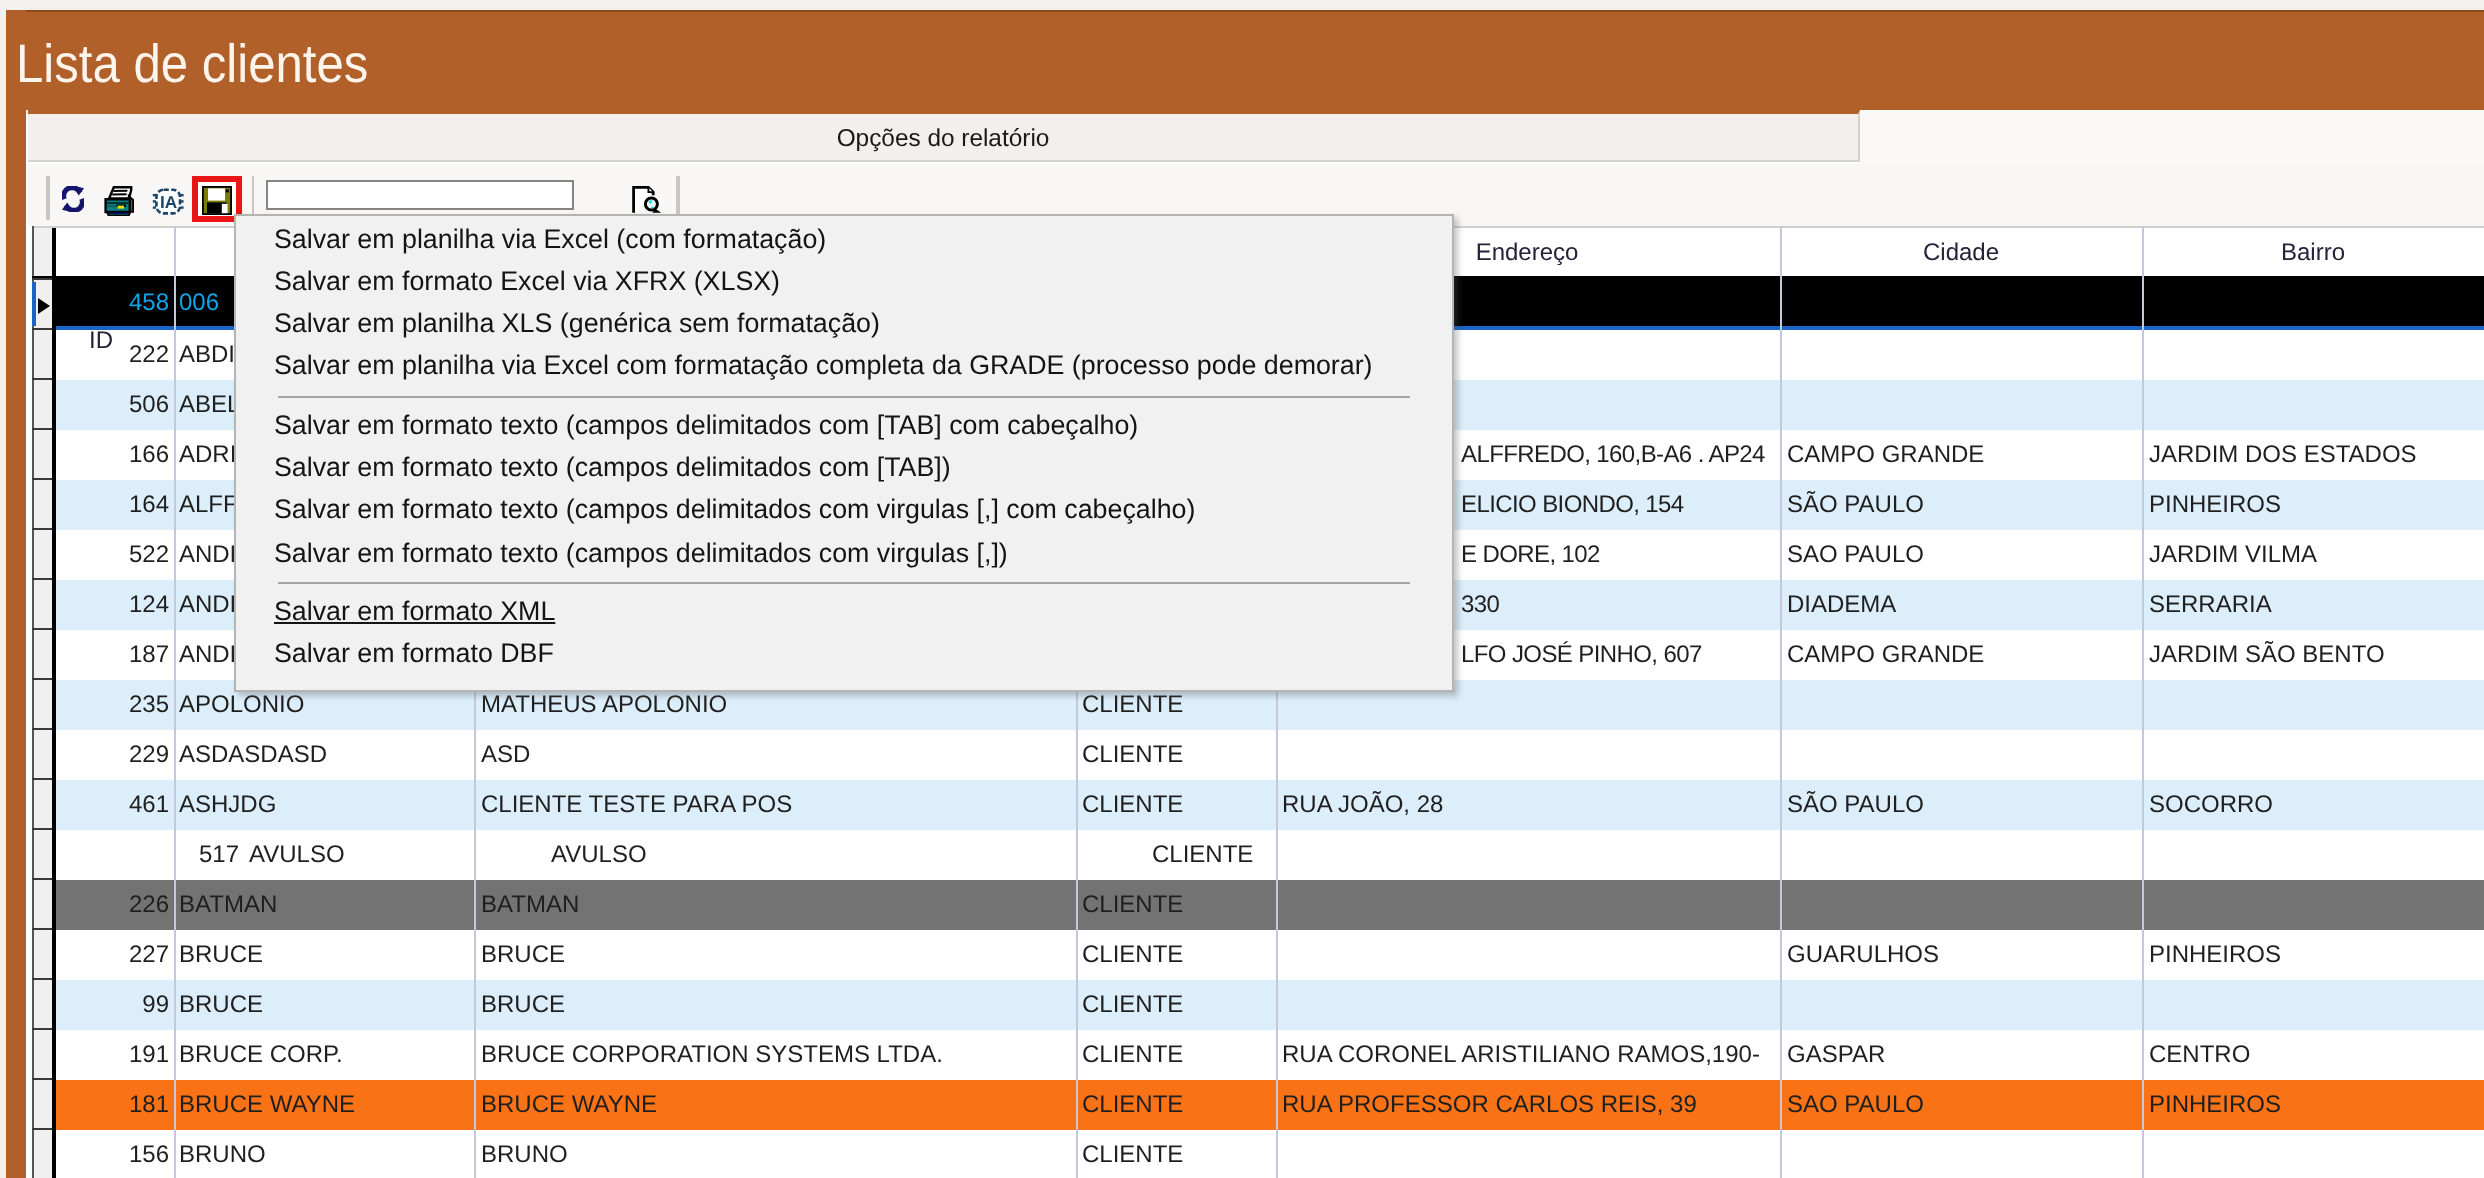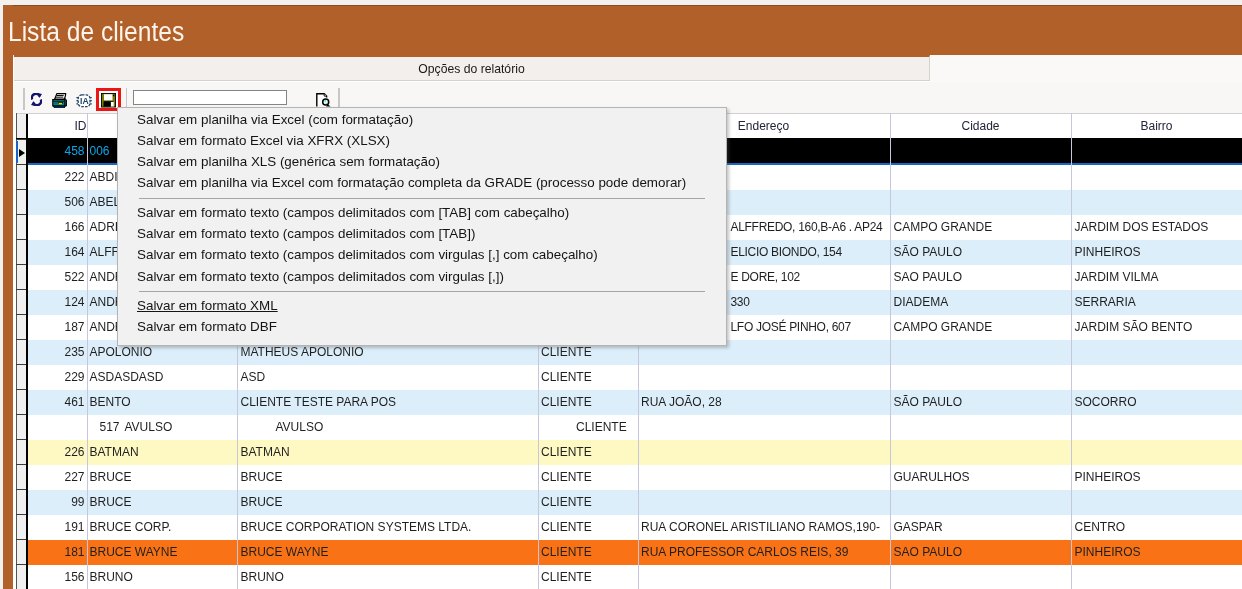--- a/index.html
+++ b/index.html
@@ -122,21 +122,21 @@
     <path d="M8.2 7.6 A 2 2 0 0 1 10.4 7.4 L9 9.2 Z" fill="#19e0e0"></path>
     <path d="M9.3 10.9 L10.5 10 L10.8 11.2 Z" fill="#19e0e0"></path>
     <path d="M11.6 11.2 L14.6 13.4 L10.2 13.4 Z" fill="#000"></path>
   </svg>
 
   <div class="abs" id="gridTopBorder"></div>
   <div class="abs" id="gridLeftBorder"></div>
   <div class="abs" id="selCol"></div>
   <div class="abs" id="selDivider"></div>
   <div class="abs" id="gridHeader"></div>
-  <div class="abs hdr" style="left:44px;width:73px;">ID</div>
+  <div class="abs hdr" style="left:14px;width:73px;margin-top:44px;">ID</div>
   <div class="abs hdr" style="left:637.5px;width:252px;">Endereço</div>
   <div class="abs hdr" style="left:890px;width:181px;">Cidade</div>
   <div class="abs hdr" style="left:1071px;width:171px;">Bairro</div>
   <div class="abs" id="hdrLine"></div>
 
   <div class="abs row" style="top:164.5px;">
     <span class="cell cid">222</span>
     <span class="cell cnome">ABDIAS</span>
   </div>
   <div class="abs row" style="top:189.5px;background:#dceefa;">
@@ -185,34 +185,34 @@
     <span class="cell ctipo">CLIENTE</span>
   </div>
   <div class="abs row" style="top:364.5px;">
     <span class="cell cid">229</span>
     <span class="cell cnome">ASDASDASD</span>
     <span class="cell crazao">ASD</span>
     <span class="cell ctipo">CLIENTE</span>
   </div>
   <div class="abs row" style="top:389.5px;background:#dceefa;">
     <span class="cell cid">461</span>
-    <span class="cell cnome">BENTO</span>
+    <span class="cell cnome">ASHJDG</span>
     <span class="cell crazao">CLIENTE TESTE PARA POS</span>
     <span class="cell ctipo">CLIENTE</span>
     <span class="cell cend">RUA JOÃO, 28</span>
     <span class="cell ccid">SÃO PAULO</span>
     <span class="cell cbai">SOCORRO</span>
   </div>
   <div class="abs row" style="top:414.5px;margin-left:35px;">
     <span class="cell cid">517</span>
     <span class="cell cnome">AVULSO</span>
     <span class="cell crazao">AVULSO</span>
     <span class="cell ctipo">CLIENTE</span>
   </div>
-  <div class="abs row" style="top:439.5px;background:#fef9c3;">
+  <div class="abs row" style="top:439.5px;background:#737373;">
     <span class="cell cid">226</span>
     <span class="cell cnome">BATMAN</span>
     <span class="cell crazao">BATMAN</span>
     <span class="cell ctipo">CLIENTE</span>
   </div>
   <div class="abs row" style="top:464.5px;">
     <span class="cell cid">227</span>
     <span class="cell cnome">BRUCE</span>
     <span class="cell crazao">BRUCE</span>
     <span class="cell ctipo">CLIENTE</span>

